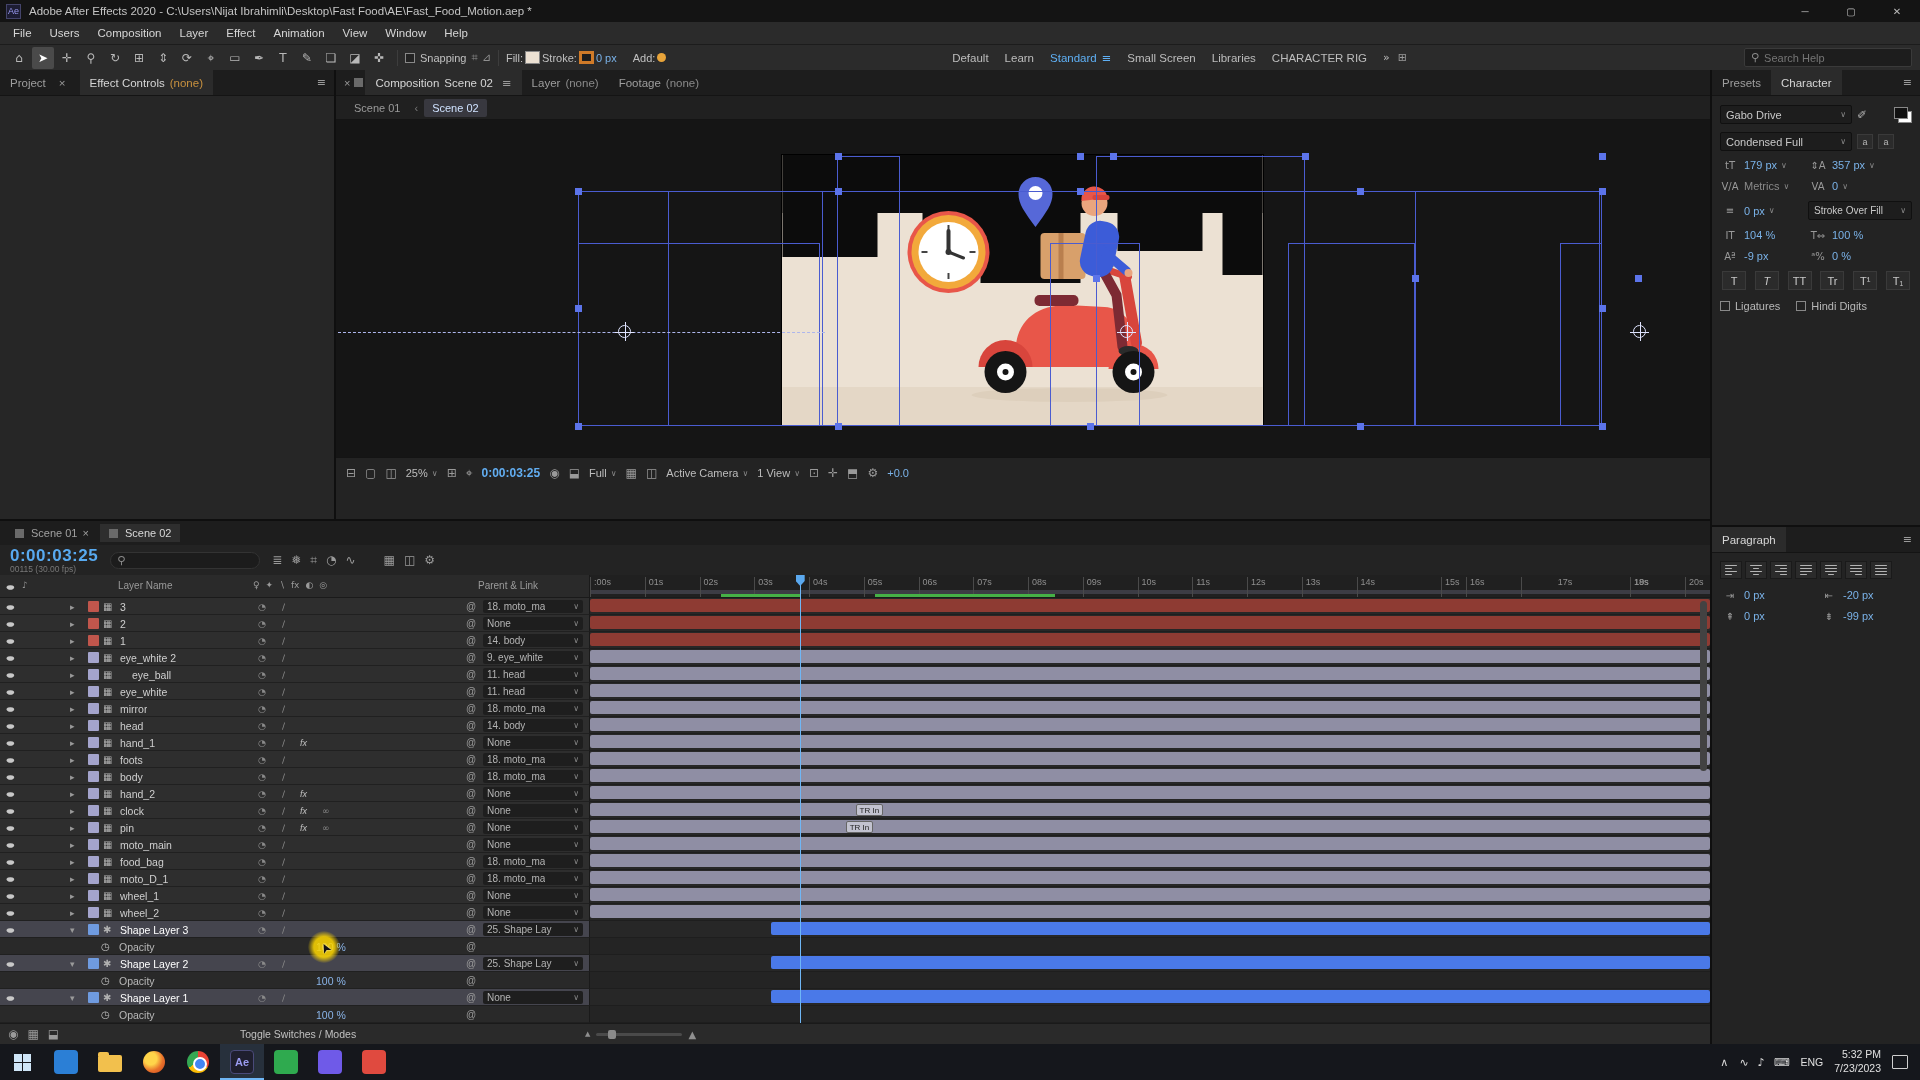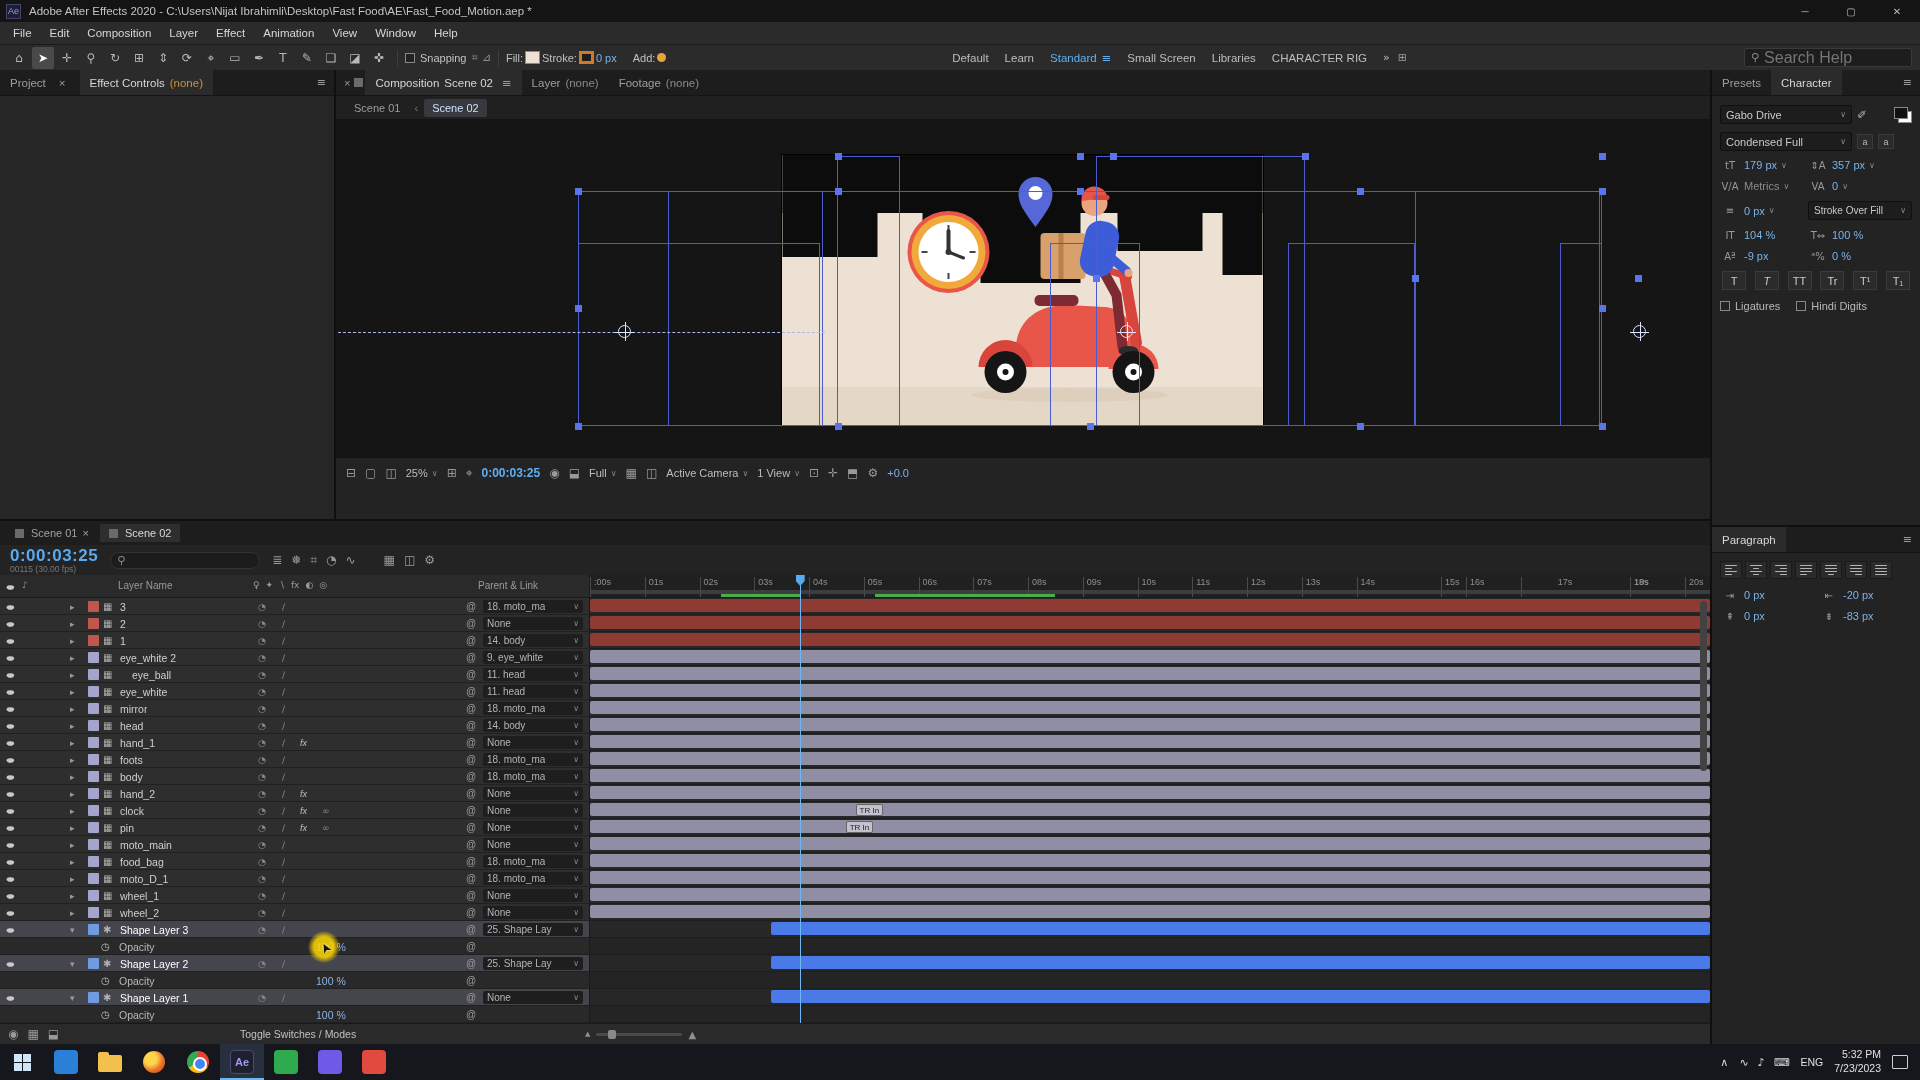--- a/index.html
+++ b/index.html
@@ -26,21 +26,21 @@
 .checkbox{width:10px;height:10px;border:1px solid #888;background:#222;display:inline-block}
 .fill-swatch{width:15px;height:13px;border:1px solid #888;display:inline-block}
 .stroke-swatch{width:15px;height:13px;border:3px solid #cf7a28;background:#1d1d1d;display:inline-block}
 .blue-val{color:#7ab2e8}
 .lab{color:#c0c0c0}
 .adddot{width:9px;height:9px;border-radius:50%;background:#e8a43a;display:inline-block}
 .ws{padding:0 8px;color:#bdbdbd;font-size:11.5px;flex:none;display:flex;align-items:center;gap:5px}
 .ws.active{color:#5fb0f5}
 .ws-more{color:#bdbdbd;padding:0 6px}
 .search-help{display:flex;align-items:center;background:#1d1d1d;border:1px solid #3a3a3a;height:19px;width:168px;padding:0 6px;gap:5px;border-radius:2px;margin-left:335px;flex:none}
-.search-help input{background:transparent;border:none;outline:none;color:#bbb;font-size:16px;width:100%;font-family:inherit}
+.search-help input{background:transparent;border:none;outline:none;color:#bbb;font-size:11px;width:100%;font-family:inherit}
 
 
 .panel{position:absolute;background:#232323}
 .left-panel{top:70px;left:0;width:334px;height:449px}
 .center-panel{top:70px;left:336px;width:1374px;height:449px}
 .right-panel{top:70px;left:1712px;width:208px;height:974px}
 .ptabs{height:26px;background:#1d1d1d;display:flex;align-items:stretch;border-bottom:1px solid #141414;position:relative}
 .ptab{display:flex;align-items:center;gap:5px;padding:0 10px;color:#9e9e9e;font-size:11.5px}
 .ptab.active{background:#2b2b2b;color:#d6d6d6}
 .tclose{color:#9a9a9a;display:flex;align-items:center;padding:0 4px 0 8px}
@@ -182,21 +182,21 @@
     <span class="title-text">Adobe After Effects 2020 - C:\Users\Nijat Ibrahimli\Desktop\Fast Food\AE\Fast_Food_Motion.aep *</span>
     <span class="win-controls">
       <span class="wc">─</span>
       <span class="wc">▢</span>
       <span class="wc">✕</span>
     </span>
   </div>
 
   <div class="menubar" id="menubar">
       <span class="menu-item">File</span>
-      <span class="menu-item">Edit</span>
+      <span class="menu-item">Users</span>
       <span class="menu-item">Composition</span>
       <span class="menu-item">Layer</span>
       <span class="menu-item">Effect</span>
       <span class="menu-item">Animation</span>
       <span class="menu-item">View</span>
       <span class="menu-item">Window</span>
       <span class="menu-item">Help</span>
     </div>
 
   <div class="toolbar">
@@ -581,21 +581,21 @@
         <span class="fld">
             <span class="fico ico">⇤</span>
             <span class="val">-20 px</span>
           </span>
         <span class="fld">
             <span class="fico ico">⇞</span>
             <span class="val">0 px</span>
           </span>
         <span class="fld">
             <span class="fico ico">⇟</span>
-            <span class="val">-83 px</span>
+            <span class="val">-99 px</span>
           </span>
       </div>
     </div>
   </div>
 
   <div class="timeline">
     <div class="tl-tabs" id="tltabs">
         <div class="tl-tab">
           <span class="ticon"></span>
           <span>Scene 01</span>

